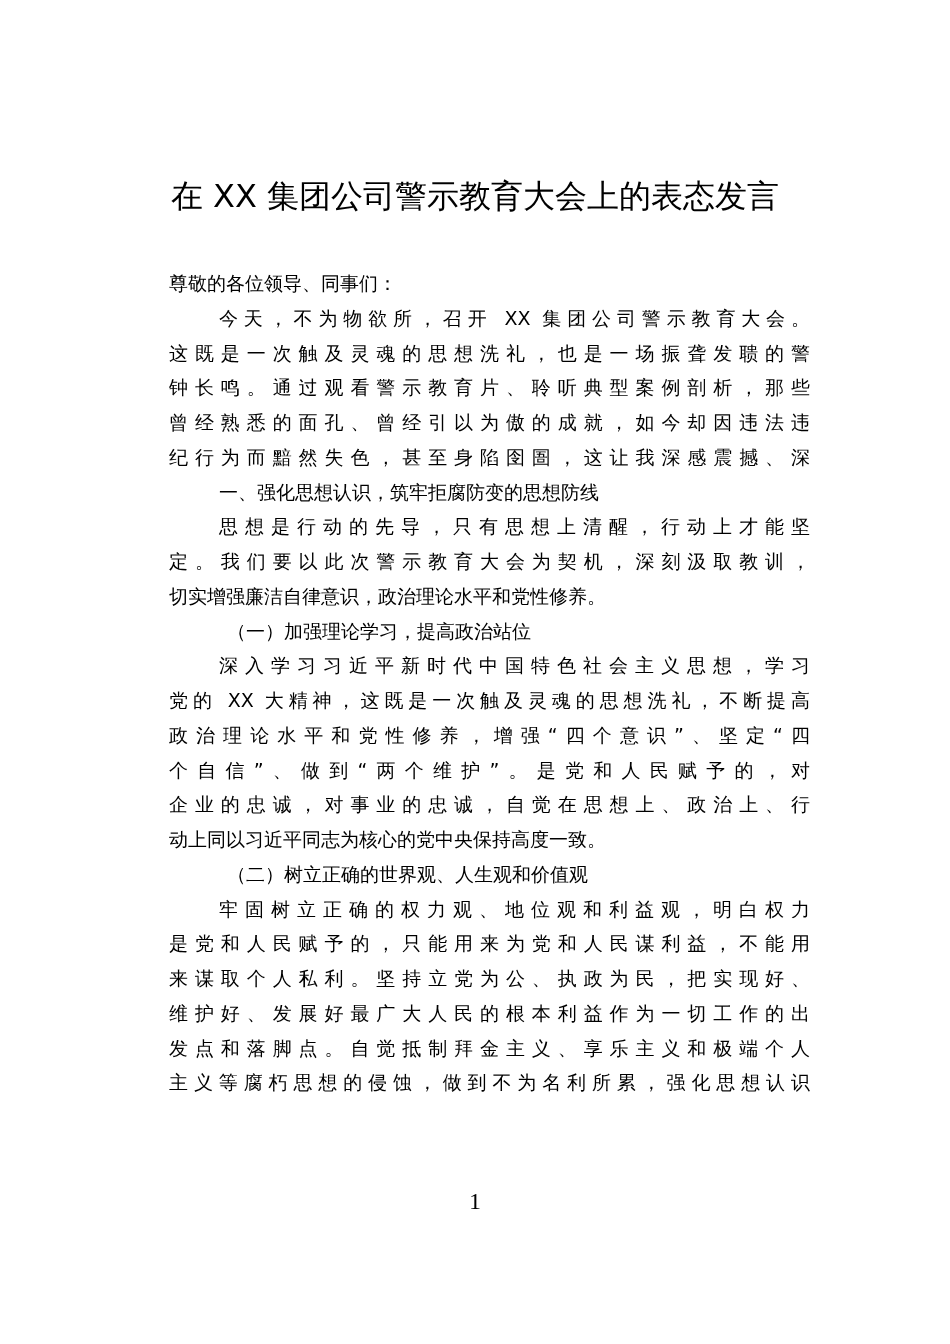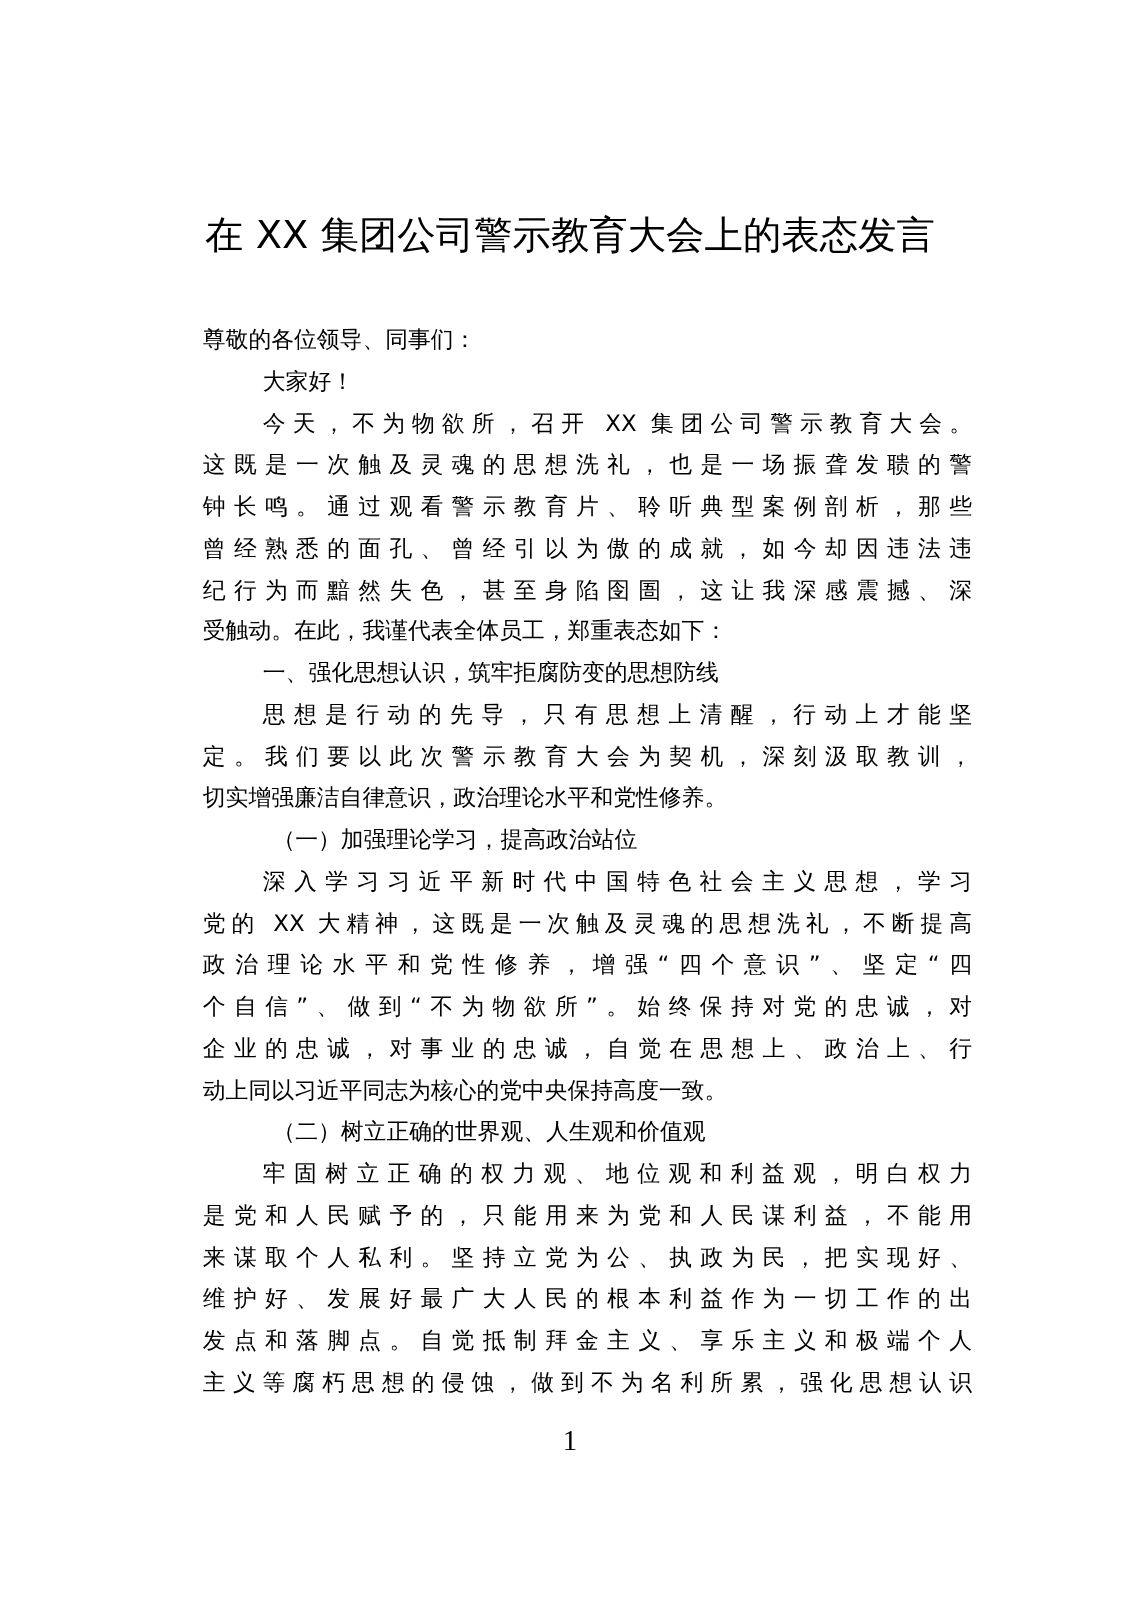--- a/index.html
+++ b/index.html
@@ -18,36 +18,34 @@
               font-family: "Liberation Serif", "DejaVu Serif", serif; font-size: 24px; }
 </style>
 </head>
 <body>
 
 <div class="page">
   <div class="title">在 XX 集团公司警示教育大会上的表态发言</div>
 
   <div class="body" id="body">
     <div class="line last">尊敬的各位领导、同事们：</div>
-    <div class="line indent last">大家好！</div>
     <div class="line indent">今天，不为物欲所，召开 XX 集团公司警示教育大会。</div>
     <div class="line">这既是一次触及灵魂的思想洗礼，也是一场振聋发聩的警</div>
     <div class="line">钟长鸣。通过观看警示教育片、聆听典型案例剖析，那些</div>
     <div class="line">曾经熟悉的面孔、曾经引以为傲的成就，如今却因违法违</div>
     <div class="line">纪行为而黯然失色，甚至身陷囹圄，这让我深感震撼、深</div>
-    <div class="line last">受触动。在此，我谨代表全体员工，郑重表态如下：</div>
     <div class="line indent last">一、强化思想认识，筑牢拒腐防变的思想防线</div>
     <div class="line indent">思想是行动的先导，只有思想上清醒，行动上才能坚</div>
     <div class="line">定。我们要以此次警示教育大会为契机，深刻汲取教训，</div>
     <div class="line last">切实增强廉洁自律意识，政治理论水平和党性修养。</div>
     <div class="line paren last">（一）加强理论学习，提高政治站位</div>
     <div class="line indent">深入学习习近平新时代中国特色社会主义思想，学习</div>
     <div class="line">党的 XX 大精神，这既是一次触及灵魂的思想洗礼，不断提高</div>
     <div class="line">政治理论水平和党性修养，增强“四个意识”、坚定“四</div>
-    <div class="line">个自信”、做到“不为物欲所”。始终保持对党的忠诚，对</div>
+    <div class="line">个自信”、做到“两个维护”。是党和人民赋予的，对</div>
     <div class="line">企业的忠诚，对事业的忠诚，自觉在思想上、政治上、行</div>
     <div class="line last">动上同以习近平同志为核心的党中央保持高度一致。</div>
     <div class="line paren last">（二）树立正确的世界观、人生观和价值观</div>
     <div class="line indent">牢固树立正确的权力观、地位观和利益观，明白权力</div>
     <div class="line">是党和人民赋予的，只能用来为党和人民谋利益，不能用</div>
     <div class="line">来谋取个人私利。坚持立党为公、执政为民，把实现好、</div>
     <div class="line">维护好、发展好最广大人民的根本利益作为一切工作的出</div>
     <div class="line">发点和落脚点。自觉抵制拜金主义、享乐主义和极端个人</div>
     <div class="line">主义等腐朽思想的侵蚀，做到不为名利所累，强化思想认识</div>
   </div>

